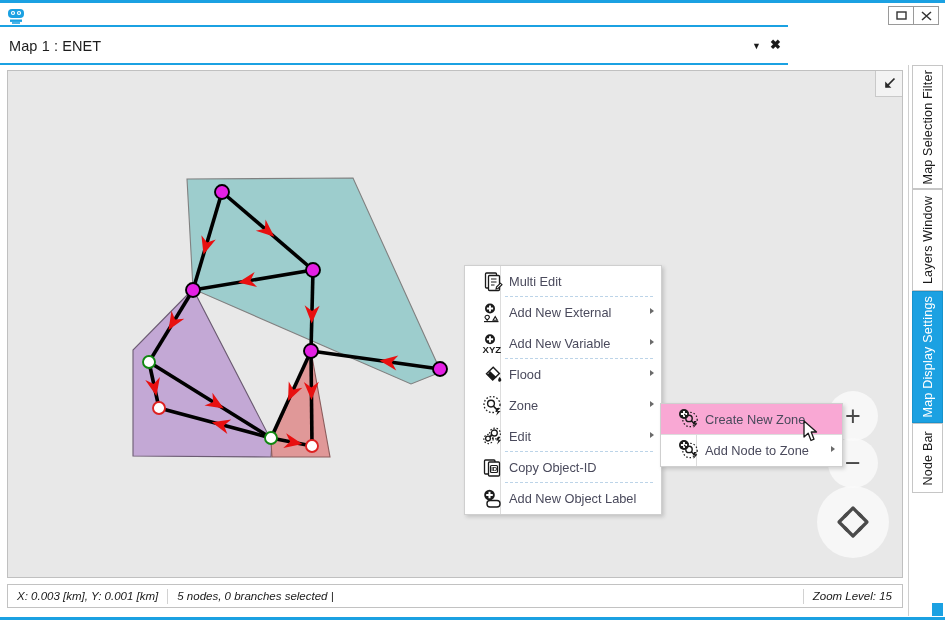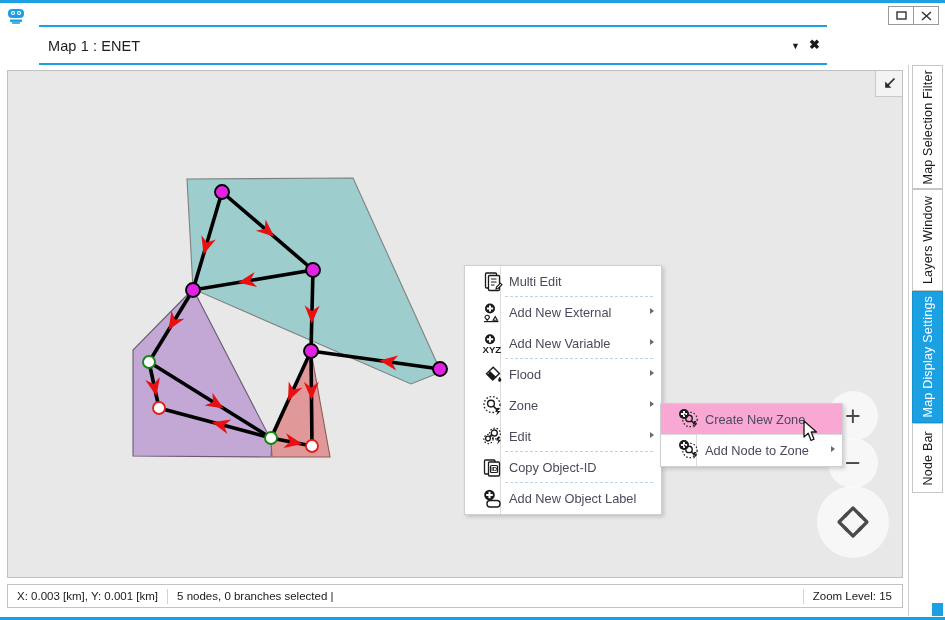--- a/index.html
+++ b/index.html
@@ -39,21 +39,20 @@
     cursor: default;
   }
   .win-btn svg { display:block; }
 
   
   .doc-header {
     position: absolute; left: 0; top: 25px; width: 788px; height: 40px;
     background: #ffffff;
     border-top: 2px solid #1ba1e2;
     border-bottom: 2px solid #1ba1e2;
-    margin-left: 39px;
   }
   .doc-title {
     position: absolute; left: 9px; top: 11px;
     font-size: 14.5px; color: #1d1d1d;
     letter-spacing: 0.1px;
   }
   .doc-header-ctrl {
     position: absolute; top: 12px;
     font-size: 11px; color: #1a1a1a;
     cursor: default;
@@ -183,21 +182,21 @@
 
   
   .statusbar {
     position: absolute; left: 7px; bottom: 12px;
     width: 896px; height: 24px;
     background: #ffffff;
     border: 1px solid #c2c2c2;
     display: flex; align-items: center;
     font-size: 11.5px; color: #1a1a1a;
   }
-  .sb-cell { padding: 0 9px; white-space: nowrap; }
+  .sb-cell { padding: 0 9px; white-space: nowrap; font-style: italic; }
   .sb-div { width: 1px; height: 15px; background: #d2d2d2; }
   .sb-spacer { flex: 1; }
   .sb-zoom { padding: 0 10px 0 9px; }
   .resize-grip {
     position: absolute; right: 2px; bottom: 0px;
     width: 11px; height: 17px;
     background: #1ba1e2;
   }
   .bottom-edge {
     position: absolute; left: 0; bottom: 0; width: 945px; height: 4px;

